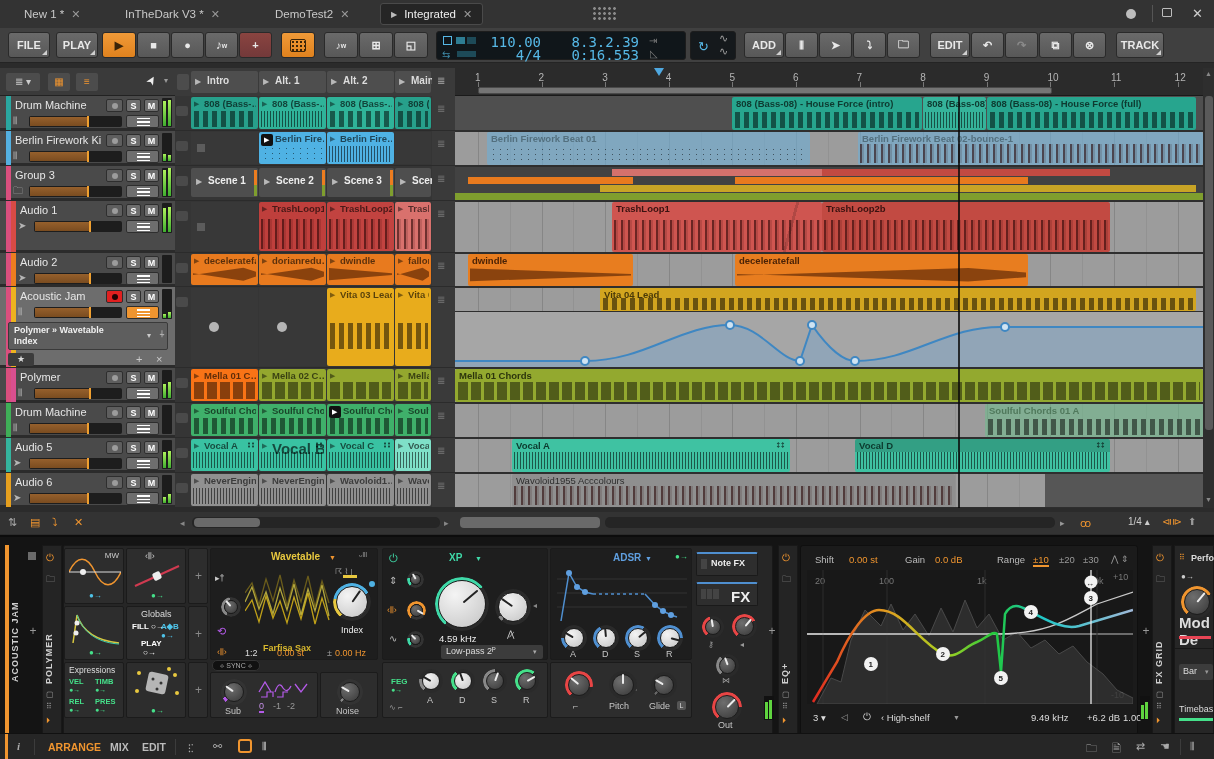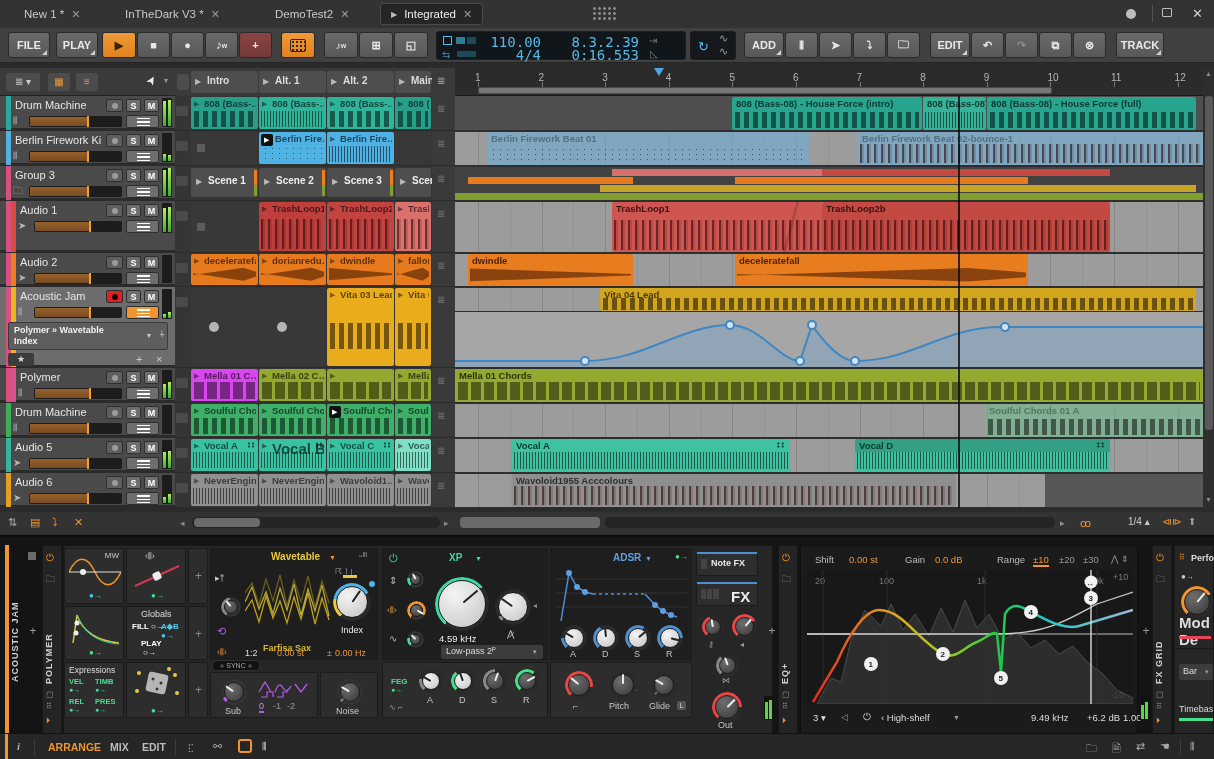--- a/index.html
+++ b/index.html
@@ -525,21 +525,21 @@
       </div>
       <div class="abs clip" style="left: 395px; top: 225px; width: 36px; height: 78px; background: rgb(232, 172, 28);">
         <div class="abs" style="left:3px;top:3px;color:rgba(0,0,0,.45);font-size:7px;">▶</div>
         <div class="abs" style="left:13px;top:1px;font-size:9.5px;font-weight:bold;color:rgba(0,0,0,.62);white-space:nowrap;overflow:hidden;right:2px;width:auto;">Vita 0…</div>
         <div class="abs pat pat-notes" style="left:3px;right:3px;top:35.1px;height:26px;width:auto;"></div>
       </div>
       <div class="abs" style="left: 432px; top: 224px; width: 23px; height: 80px; background: rgb(58, 58, 58);"></div>
       <div class="abs" style="left: 437px; top: 232px; width: 14px; height: 12px; color: rgb(119, 119, 119); font-size: 10px; line-height: 10px;">≣</div>
       <div class="abs" style="left: 175px; top: 305px; width: 280px; height: 34px; background: rgb(53, 53, 53);"></div>
       <div class="abs" style="left: 176px; top: 315px; width: 12px; height: 10px; background: rgb(74, 74, 74); border-radius: 2px;"></div>
-      <div class="abs clip" style="left: 191px; top: 306px; width: 67px; height: 32px; background: #d946ef;">
+      <div class="abs clip" style="left: 191px; top: 306px; width: 67px; height: 32px; background: #f97316;">
         <div class="abs" style="left:3px;top:3px;color:rgba(0,0,0,.45);font-size:7px;">▶</div>
         <div class="abs" style="left:13px;top:1px;font-size:9.5px;font-weight:bold;color:rgba(0,0,0,.62);white-space:nowrap;overflow:hidden;right:2px;width:auto;">Mella 01 C…</div>
         <div class="abs pat pat-dense" style="left:3px;right:3px;top:12.8px;height:17.6px;width:auto;"></div>
       </div>
       <div class="abs clip" style="left: 259px; top: 306px; width: 67px; height: 32px; background: rgb(148, 167, 46);">
         <div class="abs" style="left:3px;top:3px;color:rgba(0,0,0,.45);font-size:7px;">▶</div>
         <div class="abs" style="left:13px;top:1px;font-size:9.5px;font-weight:bold;color:rgba(0,0,0,.62);white-space:nowrap;overflow:hidden;right:2px;width:auto;">Mella 02 C…</div>
         <div class="abs pat pat-dense" style="left:3px;right:3px;top:12.8px;height:17.6px;width:auto;"></div>
       </div>
       <div class="abs clip" style="left: 327px; top: 306px; width: 67px; height: 32px; background: rgb(148, 167, 46);">
@@ -729,21 +729,21 @@
           <div class="abs" style="right:5px;top:3px;width:9px;height:6px;background-image:radial-gradient(circle,rgba(0,0,0,.55) 1px,transparent 1.2px);background-size:4.5px 3px;left:auto;"></div>
           <div class="abs pat pat-wave" style="left:2px;right:2px;top:13.200000000000001px;height:16.5px;width:auto;"></div>
         </div>
         <div class="abs clip" style="left:400px;top:343px;width:255px;height:33px;background:#3fc2a2;">
           <div class="abs" style="left:0;top:0;right:0;height:13px;background:rgba(0,0,0,.18);width:auto;"></div>
           <div class="abs" style="left:4px;top:1px;font-size:9.5px;font-weight:bold;color:#0c3a2e;white-space:nowrap;">Vocal D</div>
           <div class="abs" style="right:5px;top:3px;width:9px;height:6px;background-image:radial-gradient(circle,rgba(0,0,0,.55) 1px,transparent 1.2px);background-size:4.5px 3px;left:auto;"></div>
           <div class="abs pat pat-wave" style="left:2px;right:2px;top:13.200000000000001px;height:16.5px;width:auto;"></div>
         </div>
         <div class="abs clip" style="left:57px;top:378px;width:443px;height:33px;background:#8f8f8f;">
-          <div class="abs" style="left:4px;top:1px;font-size:9.5px;font-weight:bold;color:#2e2e2e;white-space:nowrap;">Wavoloid1955 Acccolours</div>
+          <div class="abs" style="left:4px;top:1px;font-size:9.5px;font-weight:normal;color:#2e2e2e;white-space:nowrap;">Wavoloid1955 Acccolours</div>
           <div class="abs pat pat-spike" style="left:2px;right:2px;top:11.549999999999999px;height:19.8px;width:auto;"></div>
         </div>
         <div class="abs" style="left:305px;top:106px;width:62px;height:50px;background:linear-gradient(105deg,transparent 48%,rgba(0,0,0,.15) 48%,rgba(0,0,0,.15) 52%,transparent 52%);"></div>
         <svg width="748" height="55" style="position: absolute; left: 0px; top: 216px;">
           <path d="M0,49 L130,49
     C190,49 225,13 275,13
     C305,13 325,49 345,49
     L357,13
     C375,39 390,49 400,49
     C460,49 490,13 550,15

